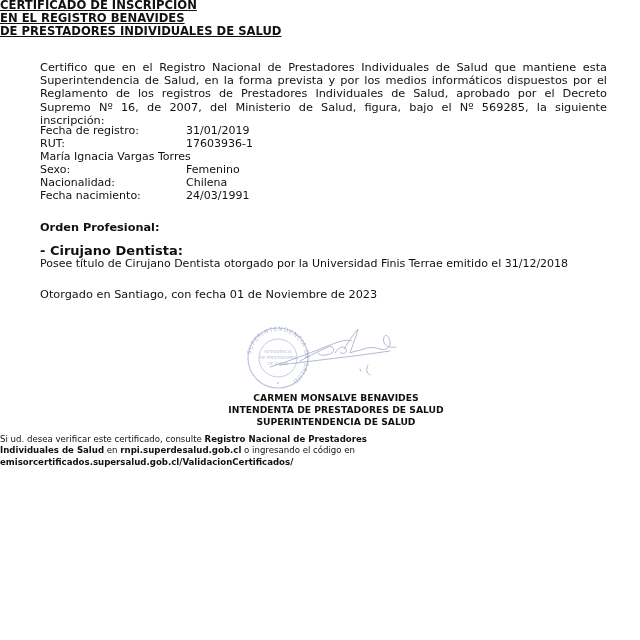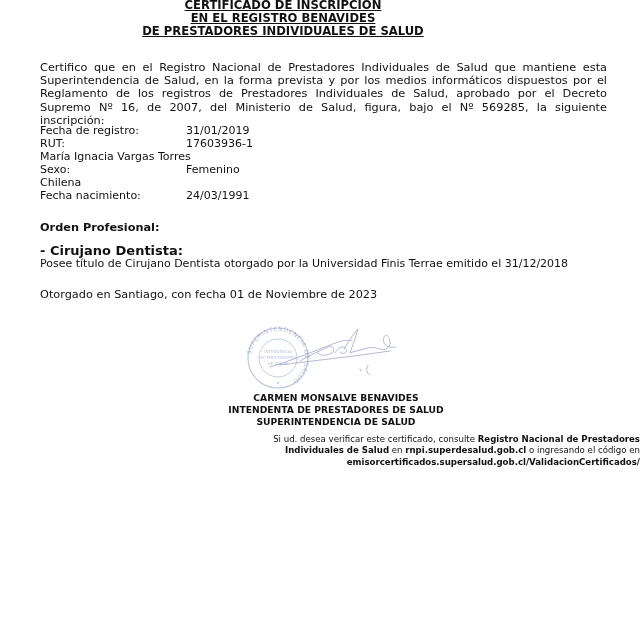--- a/index.html
+++ b/index.html
@@ -13,21 +13,21 @@
       position: relative;
       overflow: hidden;
       font-family: "DejaVu Sans", sans-serif;
       color: #111111;
     }
     .title-block {
       position: absolute;
       top: -1px;
       left: 0;
       width: 566px;
-      text-align: center;
+      text-align: left;
       font-weight: bold;
       font-size: 11.6px;
       line-height: 13.2px;
     }
     .title-block div {
       text-decoration: underline;
       text-underline-offset: 1px;
     }
     .intro {
       position: absolute;
@@ -96,21 +96,21 @@
       font-weight: bold;
       font-size: 9.2px;
       line-height: 11.8px;
       margin-left: 16px;
     }
     .verify {
       position: absolute;
       top: 434px;
       left: 0;
       width: 640px;
-      text-align: right;
+      text-align: left;
       font-size: 8.6px;
       line-height: 11.4px;
     }
     .verify b {
       font-weight: bold;
     }
   </style>
 </head>
 <body>
 
@@ -132,20 +132,21 @@
     <span class="field-value">17603936-1</span>
   </div>
   <div class="field-row">
     <span class="field-value">María Ignacia Vargas Torres</span>
   </div>
   <div class="field-row">
     <span class="field-label">Sexo:</span>
     <span class="field-value">Femenino</span>
   </div>
   <div class="field-row">
+    <span class="field-label">Nacionalidad:</span>
     <span class="field-value">Chilena</span>
   </div>
   <div class="field-row">
     <span class="field-label">Fecha nacimiento:</span>
     <span class="field-value">24/03/1991</span>
   </div>
 </div>
 
 <div class="section-heading">Orden Profesional:</div>
 <div class="profession-title">- Cirujano Dentista:</div>

